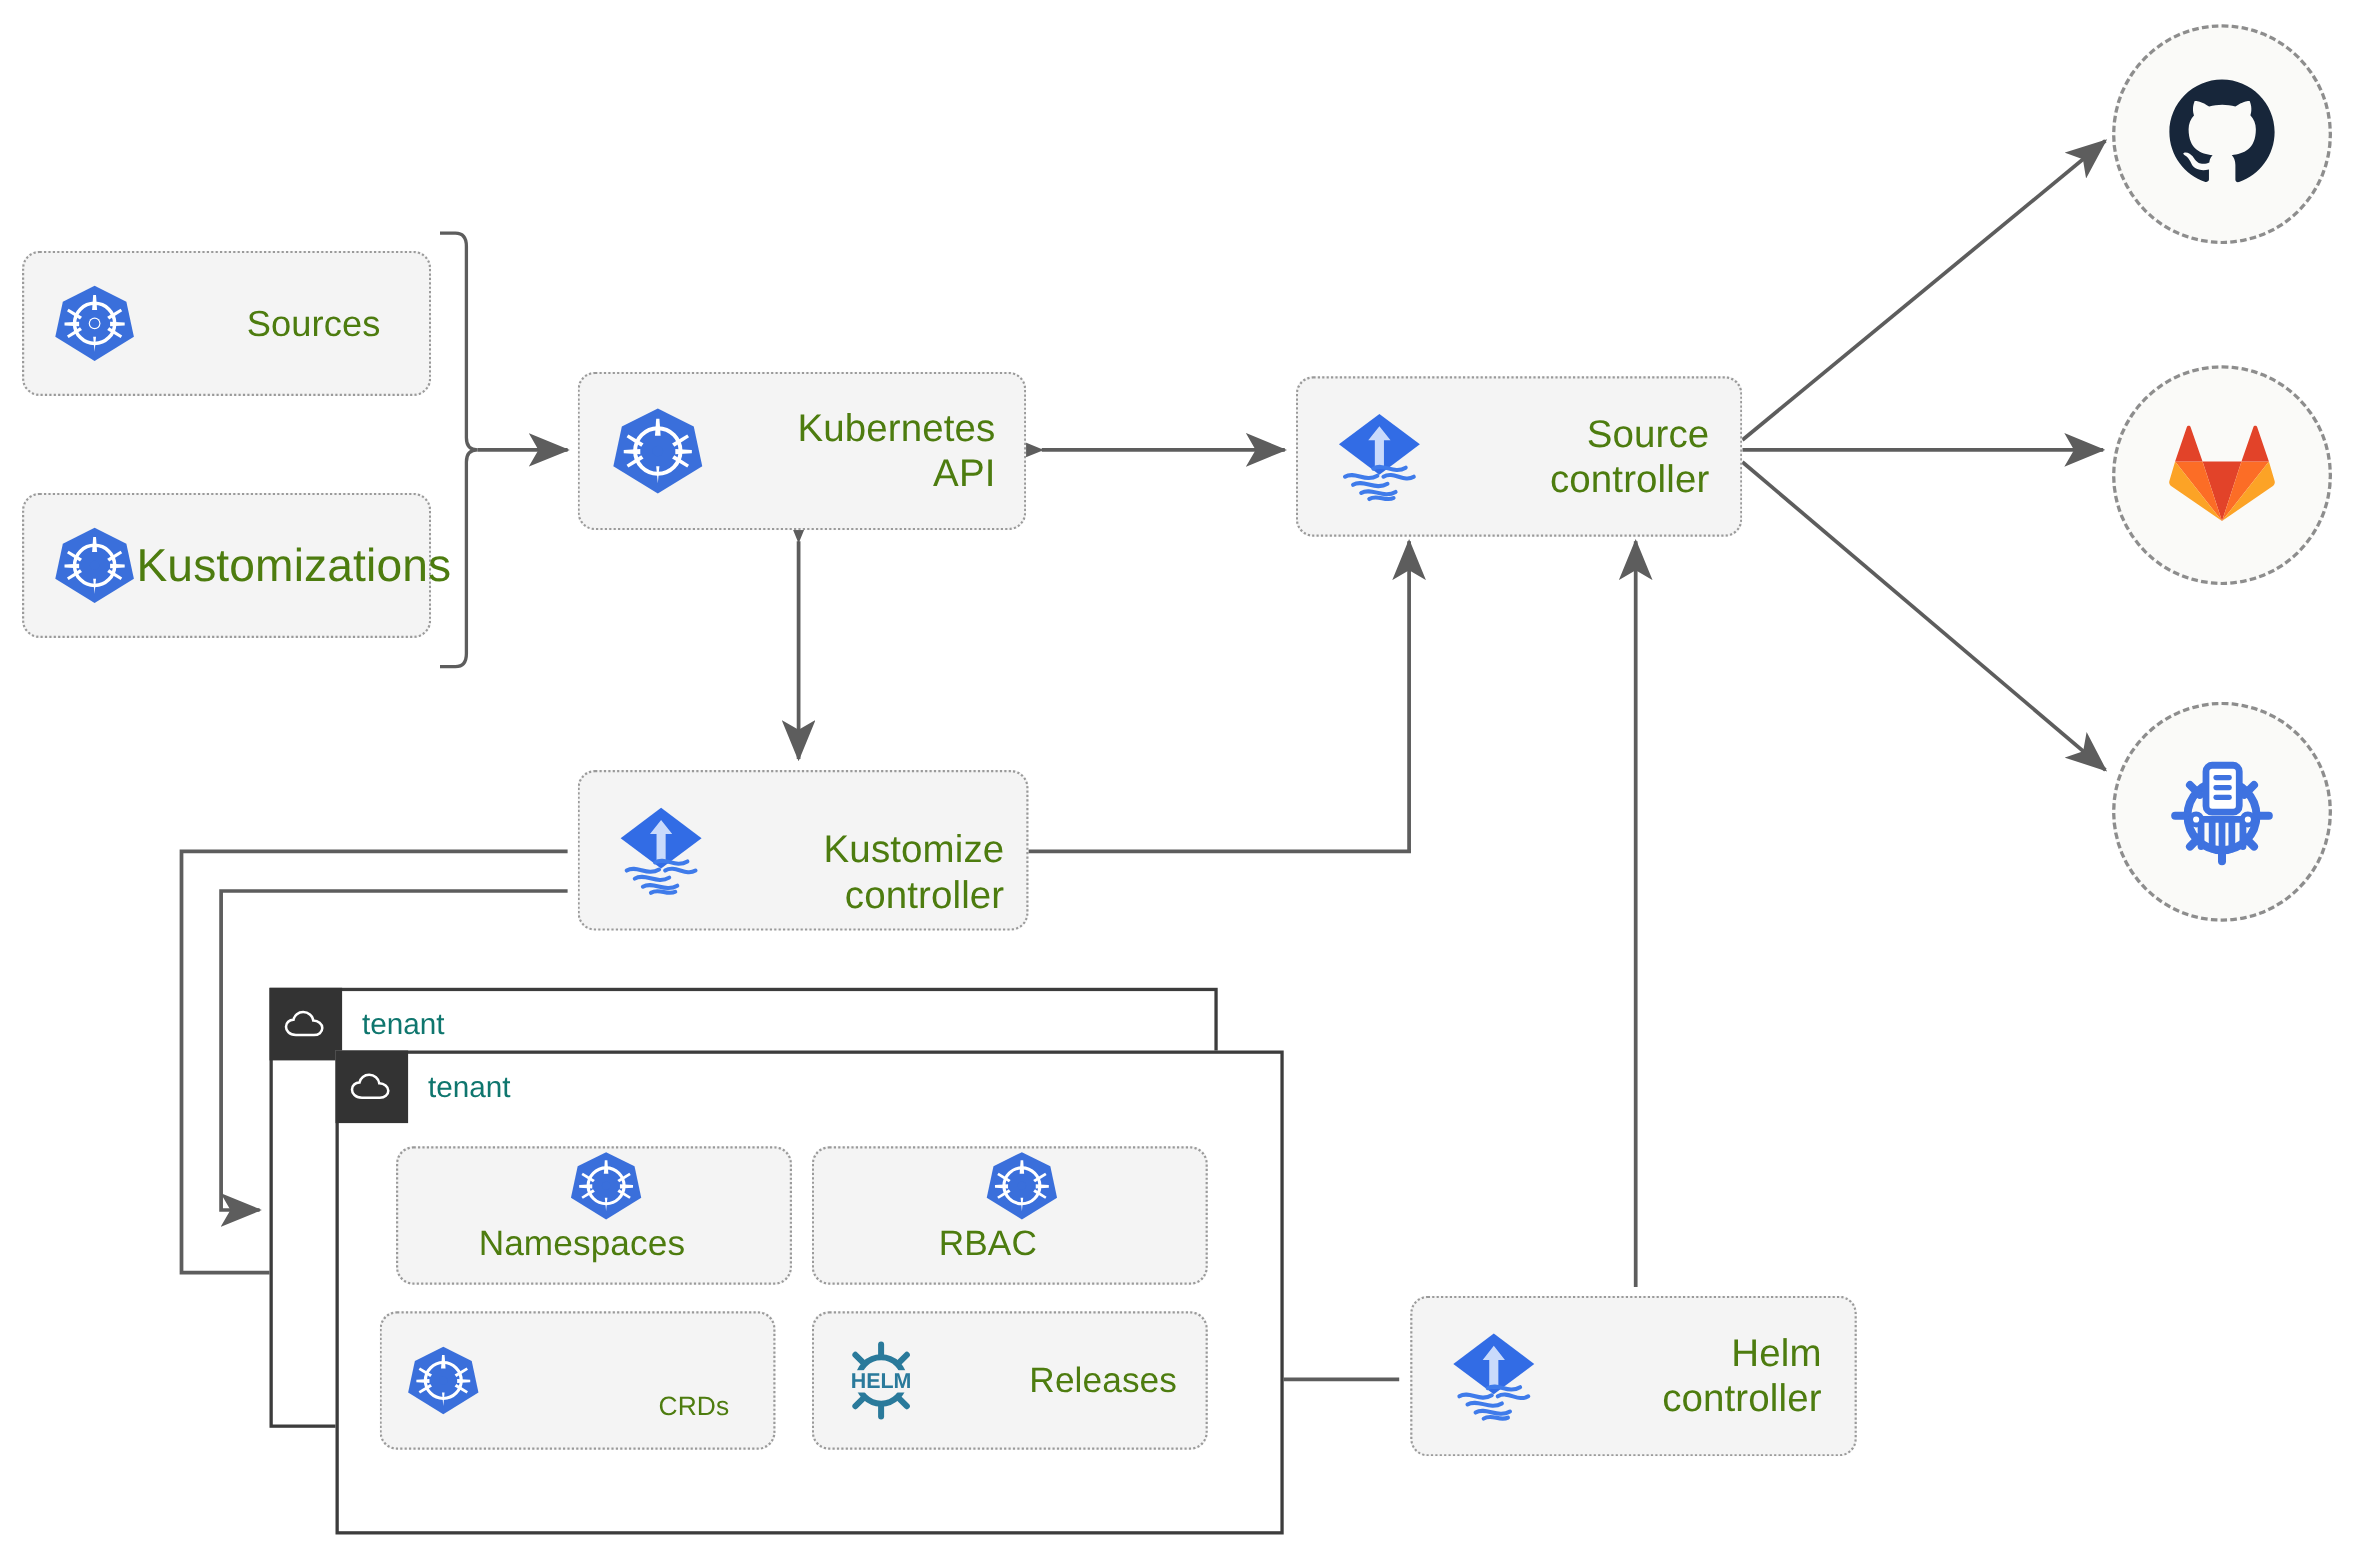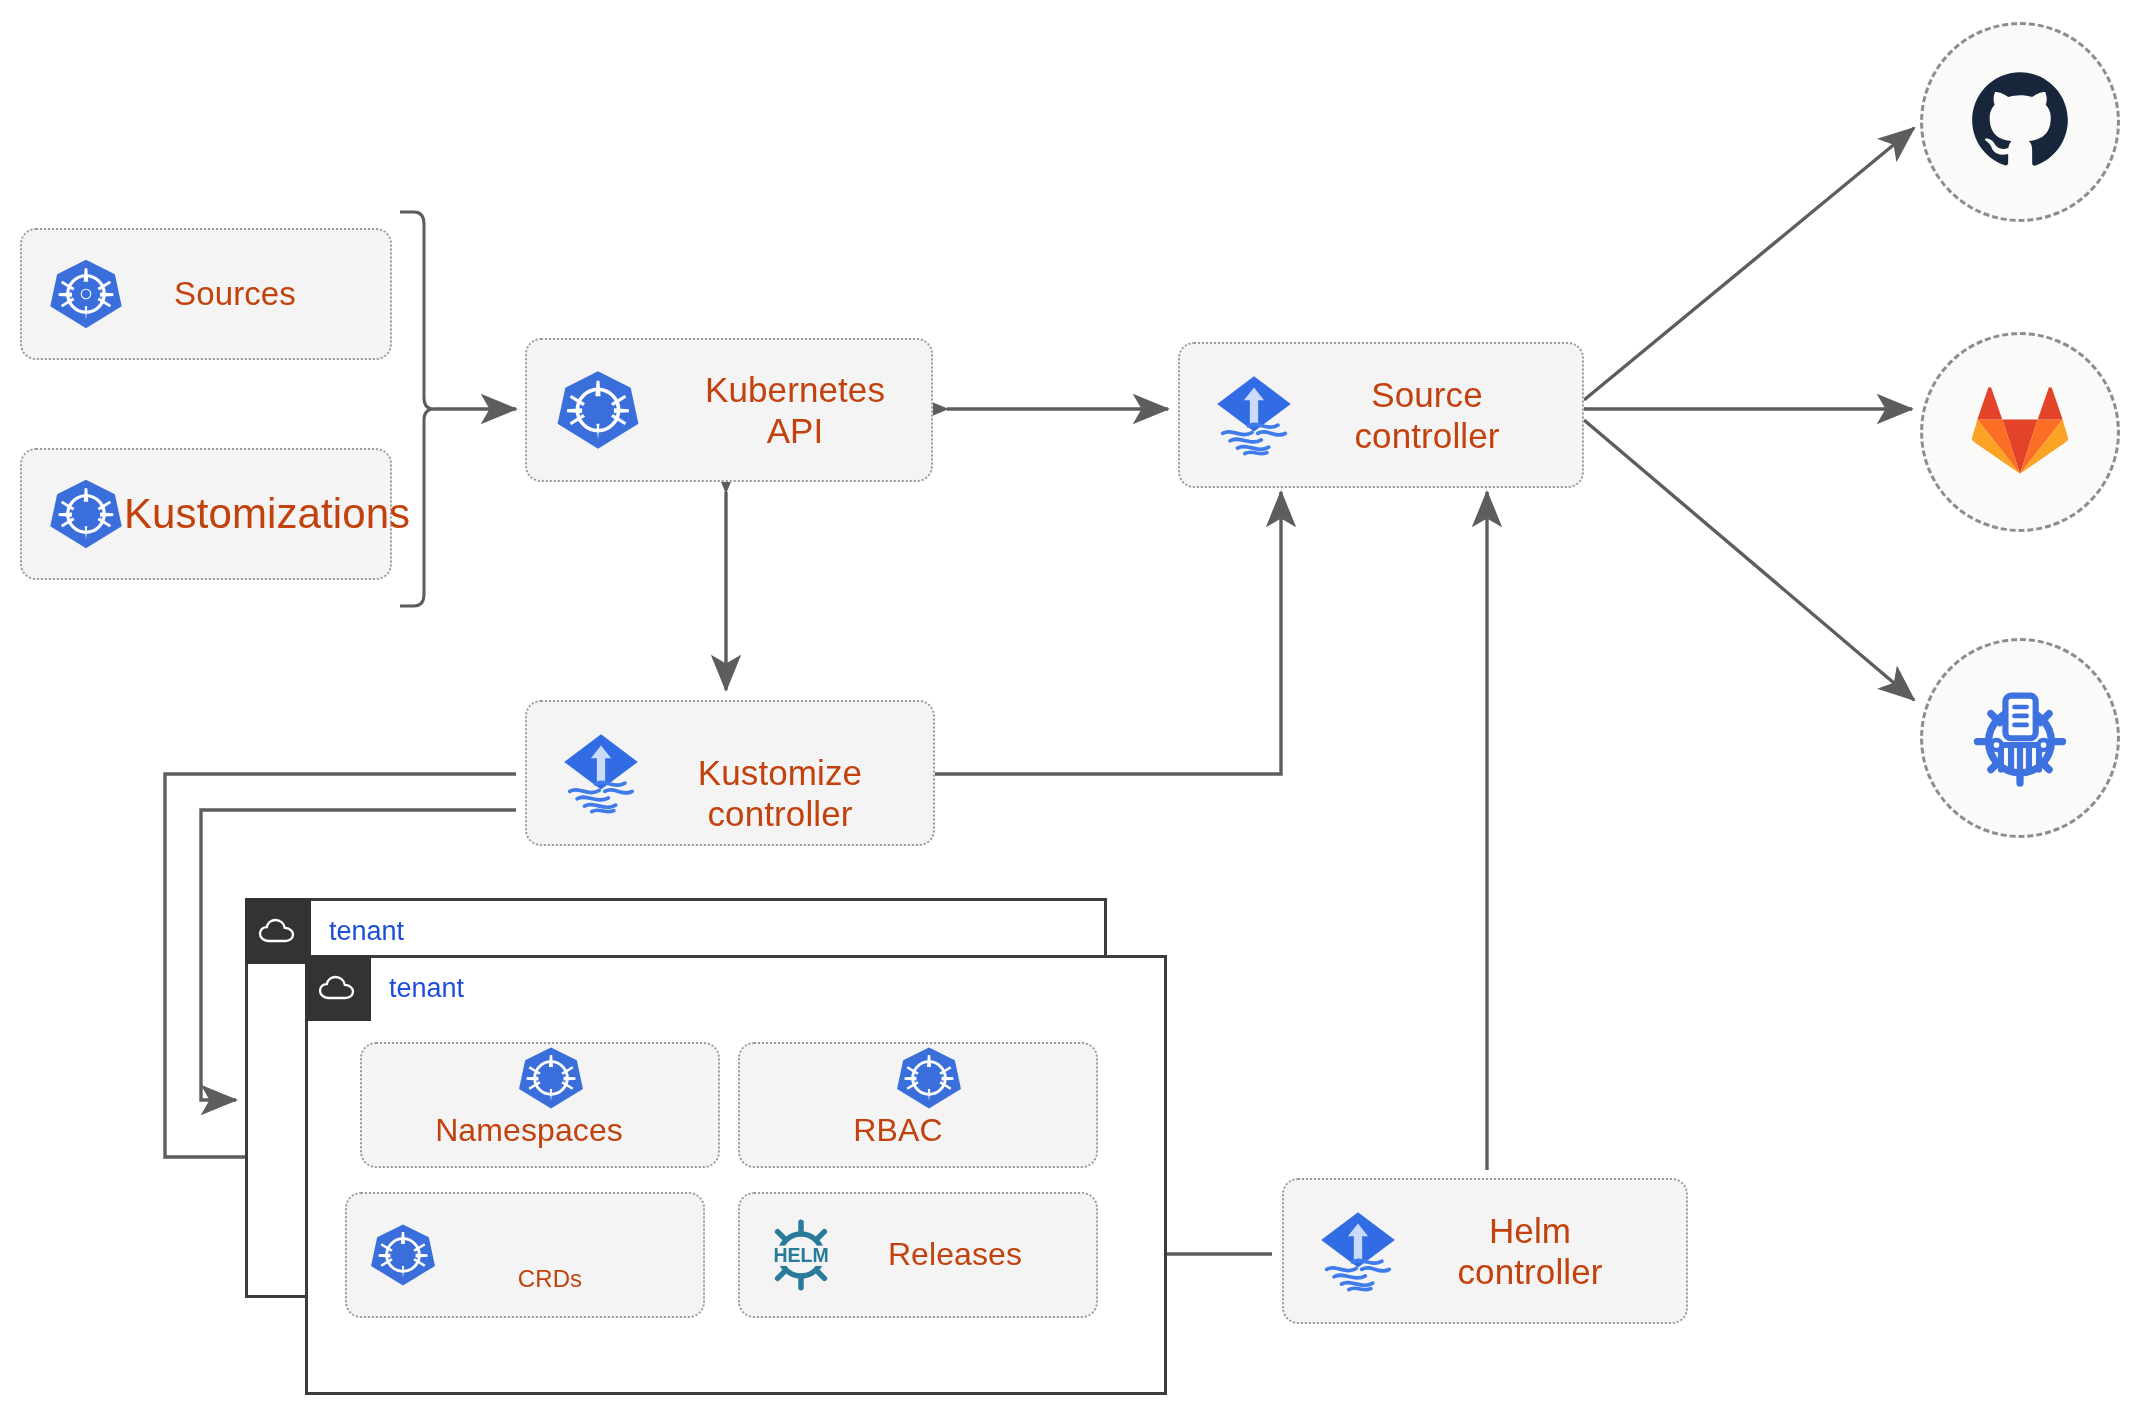--- a/index.html
+++ b/index.html
@@ -3,31 +3,31 @@
 <meta charset="utf-8">
 <style>
   html,body{margin:0;padding:0;background:#ffffff;}
   body{font-family:"Liberation Sans",sans-serif;}
   #stage{position:relative;width:2144px;height:1407px;background:#ffffff;overflow:hidden;}
   #wires{position:absolute;left:0;top:0;width:2144px;height:1407px;pointer-events:none;}
 
   .node{position:absolute;box-sizing:border-box;background:#f4f4f4;
         border:2.6px dotted #9a9a9a;border-radius:16px;display:flex;align-items:center;}
   .node .ico{flex:0 0 auto;display:flex;align-items:center;justify-content:center;}
-  .node .lbl{flex:1 1 auto;text-align:center;color:#c2410c;line-height:1.18;
+  .node .lbl{flex:1 1 auto;text-align:right;color:#4d7c0f;line-height:1.18;
              white-space:pre-line;letter-spacing:.1px;}
 
   .circ{position:absolute;box-sizing:border-box;border-radius:50%;
         background:#fafaf8;border:3px dashed #8d8d8d;display:flex;
         align-items:center;justify-content:center;}
 
   .tenant{position:absolute;box-sizing:border-box;background:#ffffff;border:3px solid #3c3c3c;}
   .tenant .tbar{position:absolute;left:-3px;top:-3px;display:flex;align-items:stretch;height:66px;}
   .tenant .tchip{width:66px;background:#333333;display:flex;align-items:center;justify-content:center;}
-  .tenant .tname{display:flex;align-items:center;padding:0 14px 0 18px;font-size:27px;color:#1d4ed8;background:transparent;}
+  .tenant .tname{display:flex;align-items:center;padding:0 14px 0 18px;font-size:27px;color:#0f766e;background:transparent;}
 </style>
 </head>
 <body>
 
 <div id="stage">
 
   <svg id="wires" viewBox="0 0 2144 1407">
     <defs>
       <marker id="ah" markerWidth="11" markerHeight="9" refX="10.4" refY="4.5" orient="auto">
         <path d="M0,0 L11,4.5 L0,9 L2.6,4.5 Z" fill="#5d5d5d"></path>

